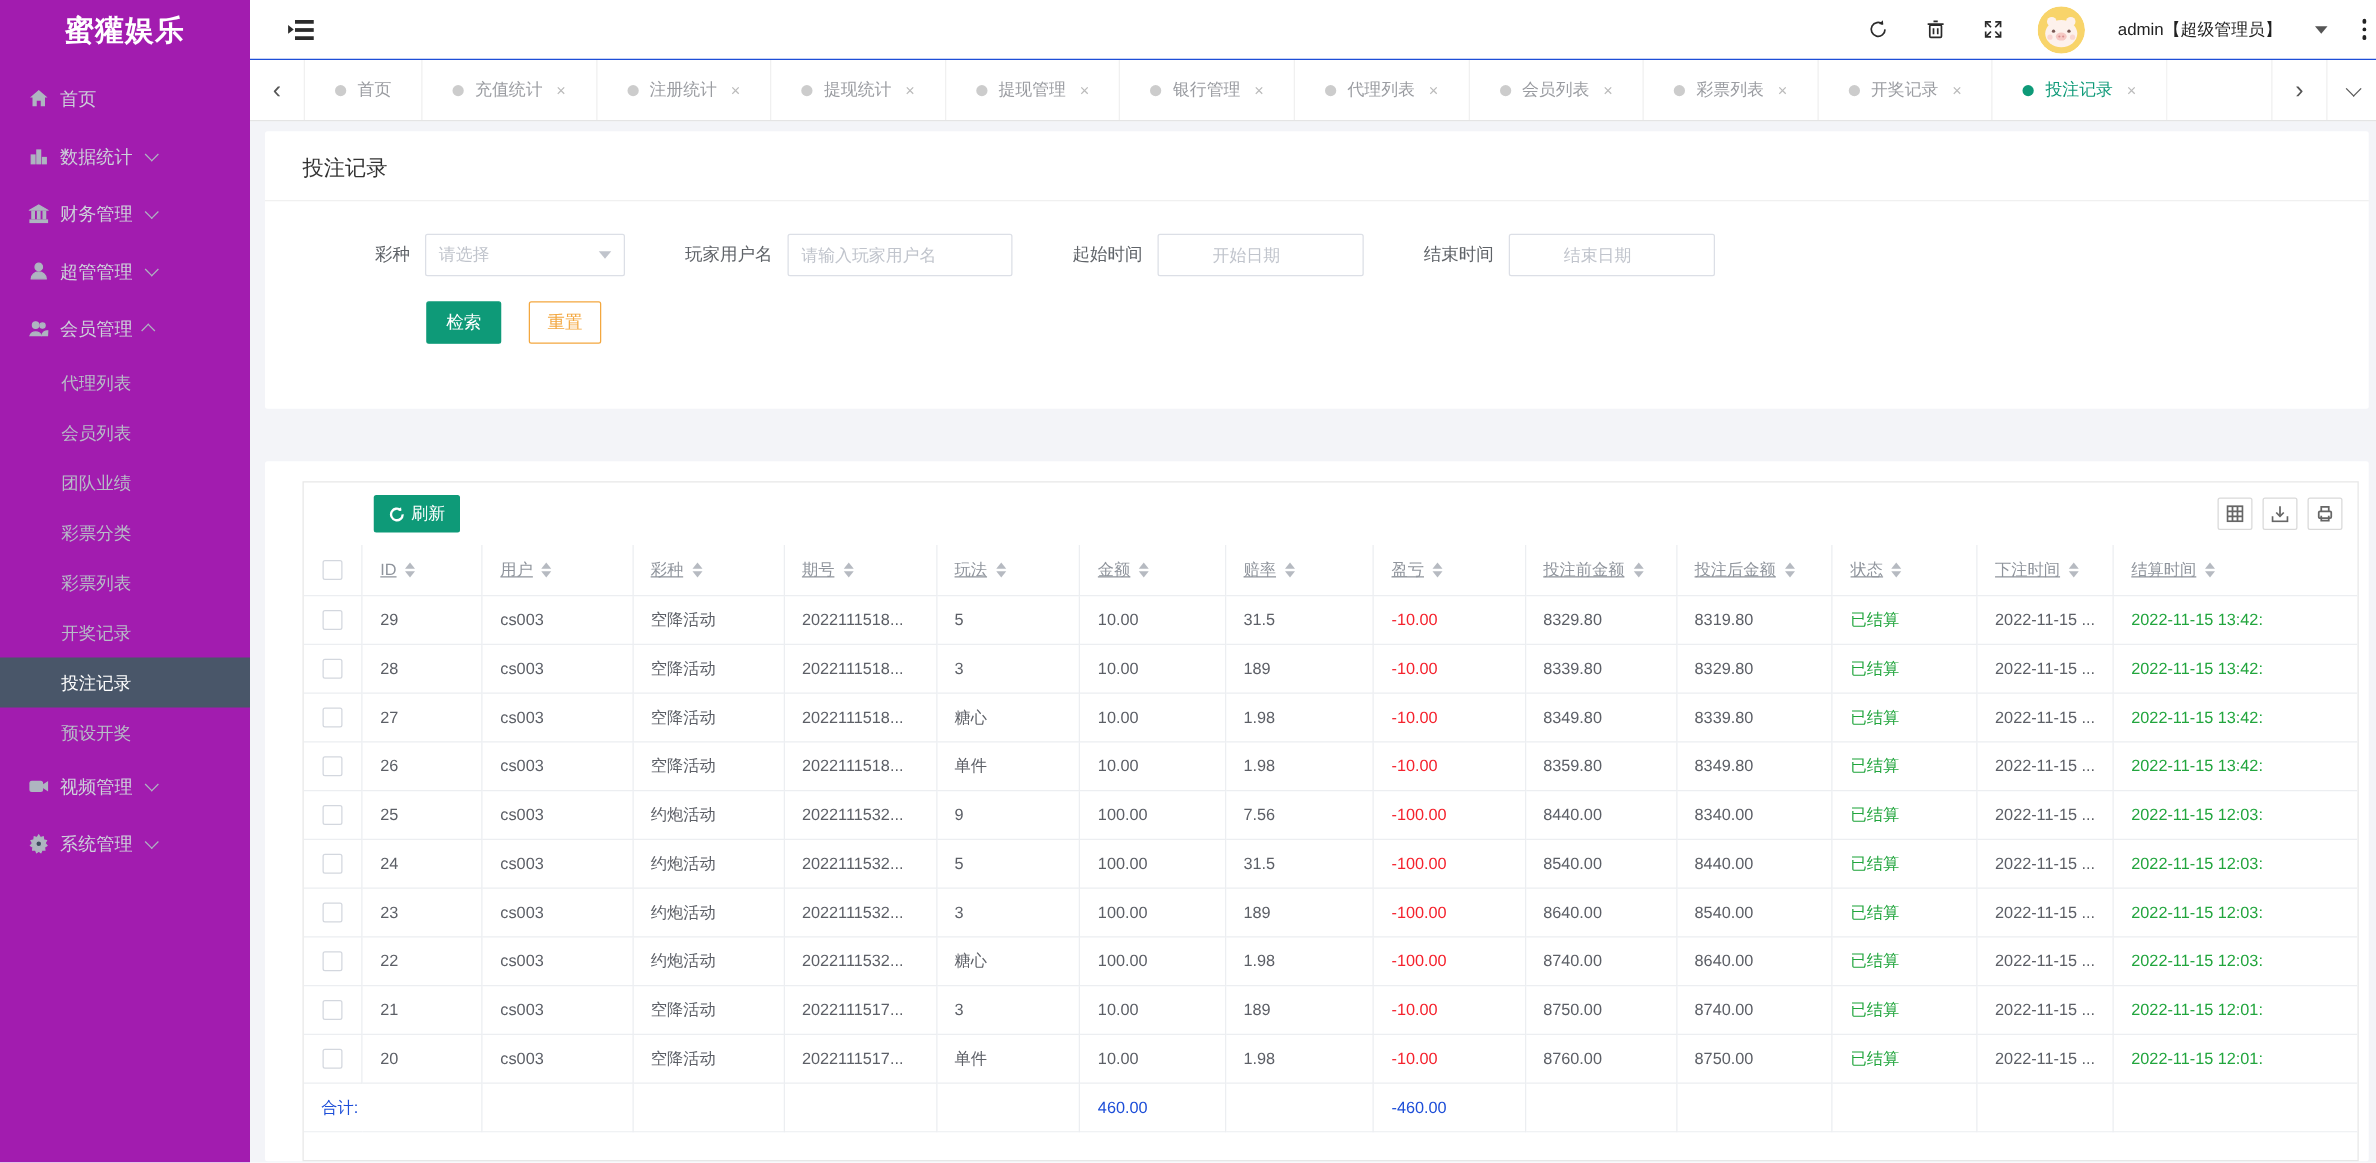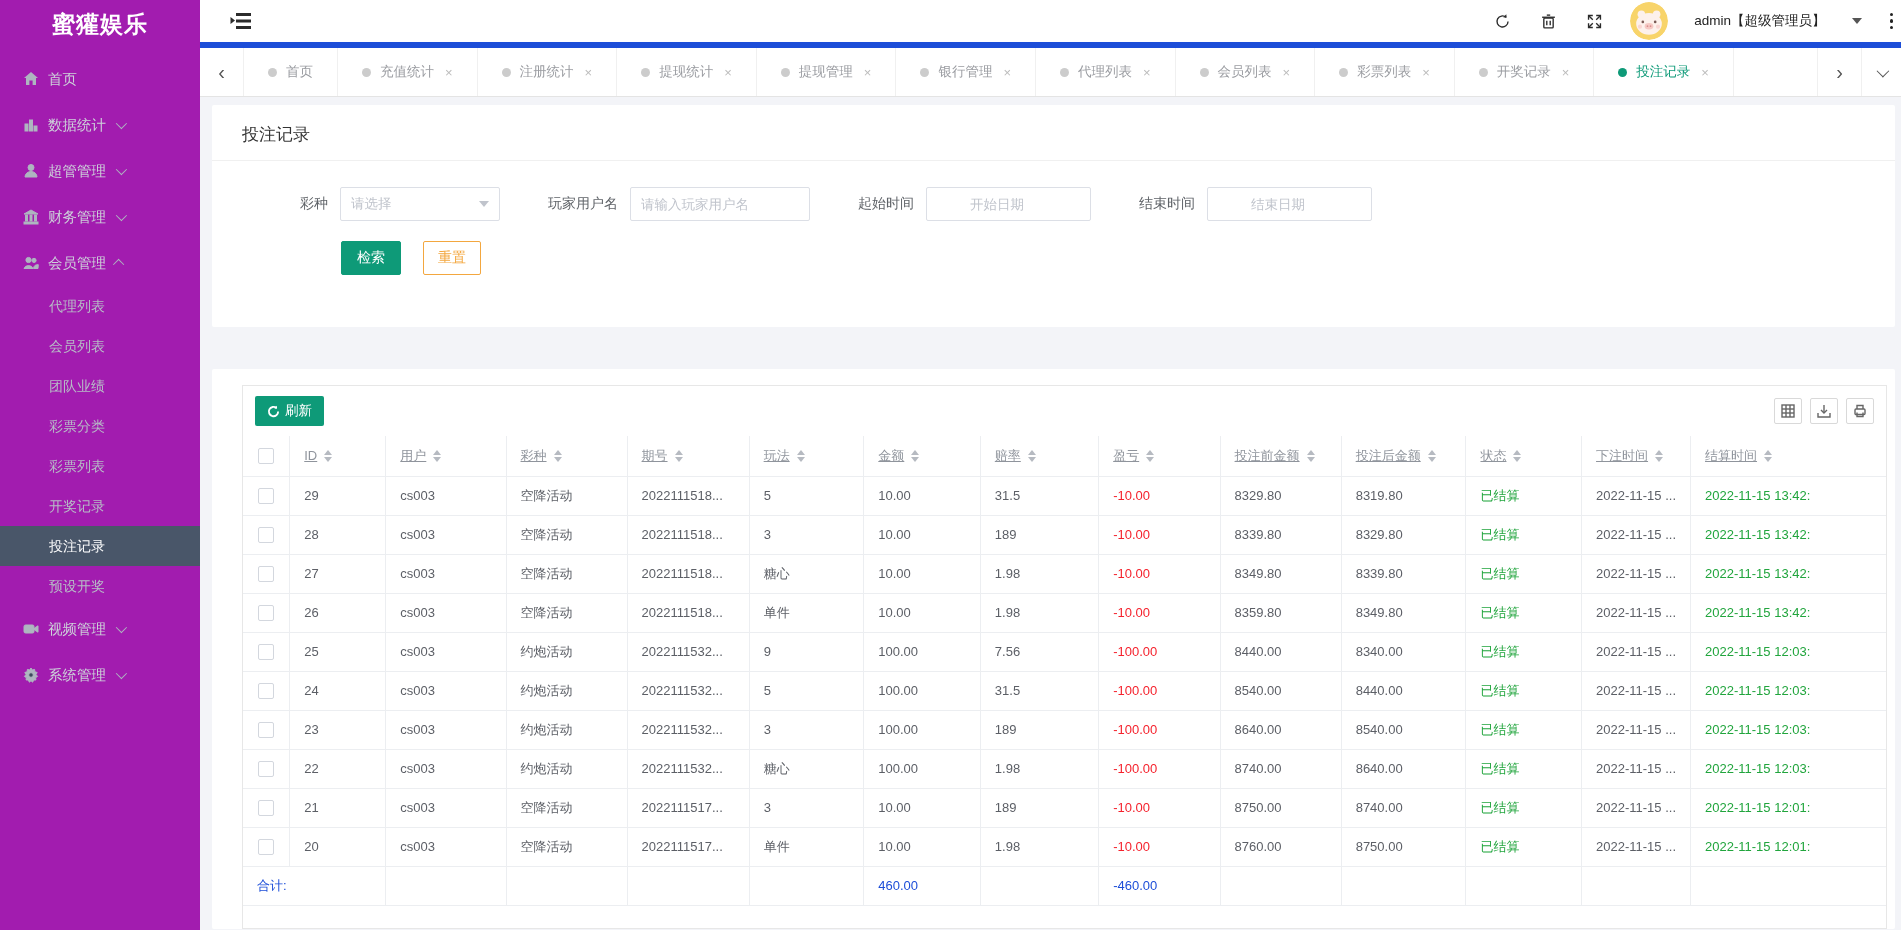--- a/index.html
+++ b/index.html
@@ -21,21 +21,21 @@
   .chev { width:8px; height:8px; border-right:1.6px solid #aeb5c0; border-bottom:1.6px solid #aeb5c0; margin-left:10px; }
   .chev.down { transform:rotate(45deg) translateY(-2px); }
   .chev.up { transform:rotate(-135deg) translateY(-2px); }
   .side-sub { height:40px; line-height:40px; padding-left:49px; font-size:14px; color:#b7bdc7; cursor:pointer; }
   .side-sub.active { background:#495669; color:#ffffff; }
 
   
   .main { flex:1; display:flex; flex-direction:column; height:100%; min-width:0; }
 
   
-  .topbar { height:48px; background:#fff; display:flex; align-items:center; padding:0 10px 0 30px; border-bottom:6px solid #1d4ed8; }
+  .topbar { height:48px; background:#fff; display:flex; align-items:center; padding:0 10px 0 30px; border-bottom:1px solid #1d4ed8; }
   .collapse-btn { cursor:pointer; display:flex; align-items:center; }
   .topbar-right { margin-left:auto; display:flex; align-items:center; gap:26px; }
   .tb-icon { cursor:pointer; display:flex; align-items:center; justify-content:center; width:20px; height:20px; }
   .tb-icon svg { width:17px; height:17px; stroke:#2b2b2b; fill:none; stroke-width:1.6; }
   .avatar { width:38px; height:38px; border-radius:50%; overflow:hidden; cursor:pointer; flex:0 0 auto; }
   .user-name { font-size:13.5px; color:#222; cursor:pointer; white-space:nowrap; }
   .caret-down { width:0; height:0; border-left:5px solid transparent; border-right:5px solid transparent; border-top:6px solid #555; cursor:pointer; }
   .kebab { display:flex; flex-direction:column; gap:3px; cursor:pointer; padding:2px; margin-right:-4px; }
   .kebab i { width:3.5px; height:3.5px; background:#222; border-radius:50%; }
 
@@ -67,21 +67,21 @@
   .f-input::placeholder { color:#c0c4cc; }
   .w180 { width:180px; } .w165 { width:165px;padding-left:43px; }
   .filter-actions { display:flex; gap:22px; padding:20px 0 0 129px; }
   .btn { height:34px; border-radius:2px; font-size:14px; cursor:pointer; font-family:inherit; }
   .btn-search { width:60px; background:#0e9a78; color:#fff; border:1px solid #0e9a78; }
   .btn-reset { width:58px; background:#fff; color:#f3a73f; border:1px solid #f3a73f; }
 
   .table-card { margin-top:42px; height:560px; padding:16px 8px 0 30px; }
   .panel { border:1px solid #e7e7e7; height:100%; }
   .toolbar { display:flex; align-items:center; padding:10px 12px; }
-  .btn-refresh { height:30px; padding:0 12px; background:#0e9a78; color:#fff; border:none; border-radius:2px; font-size:13.5px; cursor:pointer; display:flex; align-items:center; gap:5px; font-family:Liberation Mono, monospace; }
+  .btn-refresh { height:30px; padding:0 12px; background:#0e9a78; color:#fff; border:none; border-radius:2px; font-size:13.5px; cursor:pointer; display:flex; align-items:center; gap:5px; font-family:Liberation Mono, monospace;margin-left:44px; }
   .btn-refresh svg { width:13px; height:13px; stroke:#fff; fill:none; stroke-width:2; }
   .tool-icons { margin-left:auto; display:flex; gap:8px; }
   .tool-btn { width:28px; height:26px; border:1px solid #d9d9d9; background:#fff; border-radius:2px; display:flex; align-items:center; justify-content:center; cursor:pointer; }
   .tool-btn svg { width:14px; height:14px; stroke:#666; fill:none; stroke-width:1.4; }
 
   .table-clip { overflow:hidden; }
   table { border-collapse:collapse; table-layout:fixed; }
   th, td { border:1px solid #eceef1; border-left:none; font-weight:normal; text-align:left; padding:0 14px; font-size:13px; color:#5c5f66; overflow:hidden; white-space:nowrap; }
   th { height:40px; color:#8f949c; }
   td { height:39px; }
@@ -120,38 +120,38 @@
               <rect x="6.5" y="3" width="3" height="11"></rect>
               <rect x="11" y="9" width="3" height="5"></rect>
             </svg>
           </span>
           <span class="slabel">数据统计</span>
           <span class="chev down"></span>
         </div>
         <div class="side-item">
           <span class="sicon">
             <svg viewBox="0 0 16 16" stroke="none">
-              <circle cx="8" cy="4.5" r="3"></circle>
-              <path d="M2 14 a6 5.5 0 0 1 12 0 Z"></path>
-            </svg>
-          </span>
-          <span class="slabel">超管管理</span>
-          <span class="chev down"></span>
-        </div>
-        <div class="side-item">
-          <span class="sicon">
-            <svg viewBox="0 0 16 16" stroke="none">
               <path d="M8 1 L15 5 L1 5 Z"></path>
               <rect x="2.5" y="6" width="2" height="6"></rect>
               <rect x="7" y="6" width="2" height="6"></rect>
               <rect x="11.5" y="6" width="2" height="6"></rect>
               <rect x="1" y="13" width="14" height="2"></rect>
             </svg>
           </span>
           <span class="slabel">财务管理</span>
+          <span class="chev down"></span>
+        </div>
+        <div class="side-item">
+          <span class="sicon">
+            <svg viewBox="0 0 16 16" stroke="none">
+              <circle cx="8" cy="4.5" r="3"></circle>
+              <path d="M2 14 a6 5.5 0 0 1 12 0 Z"></path>
+            </svg>
+          </span>
+          <span class="slabel">超管管理</span>
           <span class="chev down"></span>
         </div>
         <div class="side-item">
           <span class="sicon">
             <svg viewBox="0 0 16 16" stroke="none">
               <circle cx="5.5" cy="5" r="2.6"></circle>
               <circle cx="11" cy="5.4" r="2.1"></circle>
               <path d="M1 13.5 a4.8 4.5 0 0 1 9 0 Z"></path>
               <path d="M10.5 13.5 a4.5 4.2 0 0 1 4.8 -3.8 L15 13.5 Z"></path>
             </svg>

